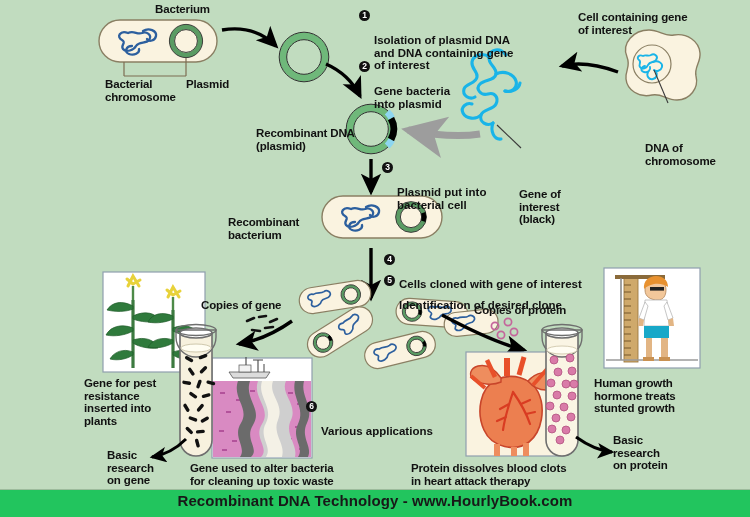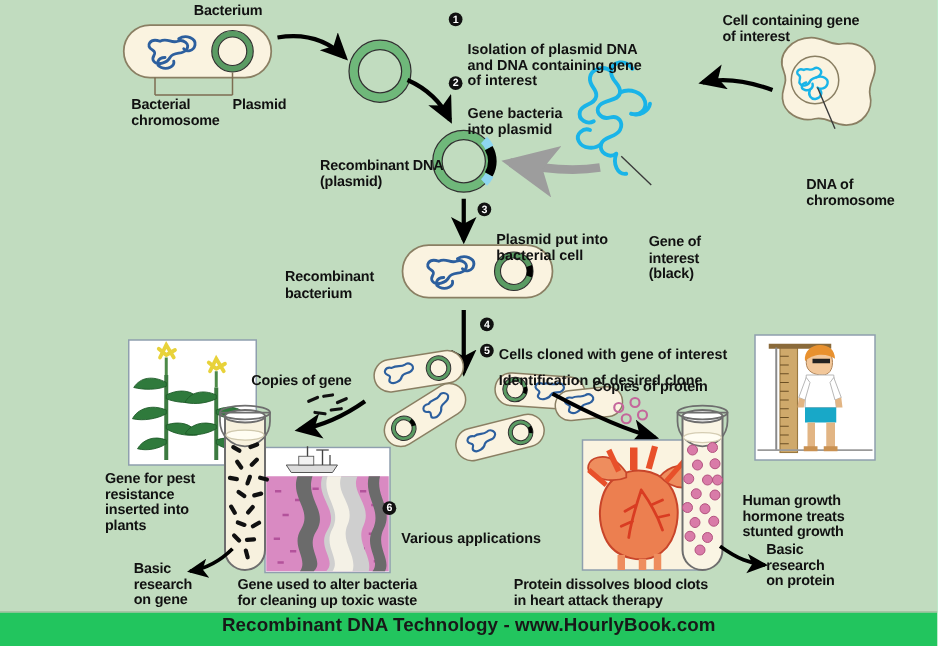--- a/index.html
+++ b/index.html
@@ -507,21 +507,21 @@
   <div class="lbl" style="left:107px; top:449px;">Basic
 research
 on gene</div>
 
   <div class="lbl" style="left:190px; top:462px;">Gene used to alter bacteria
 for cleaning up toxic waste</div>
 
   <div class="lbl" style="left:411px; top:462px;">Protein dissolves blood clots
 in heart attack therapy</div>
 
-  <div class="lbl" style="left:594px; top:395px;">Human growth
+  <div class="lbl" style="left:594px; top:377px;">Human growth
 hormone treats
 stunted growth</div>
 
   <div class="lbl" style="left:613px; top:434px;">Basic
 research
 on protein</div>
 
   <div class="step" style="left:359px; top:9px;">
     <span class="stepnum">1</span>
     <span>Isolation of plasmid DNA

